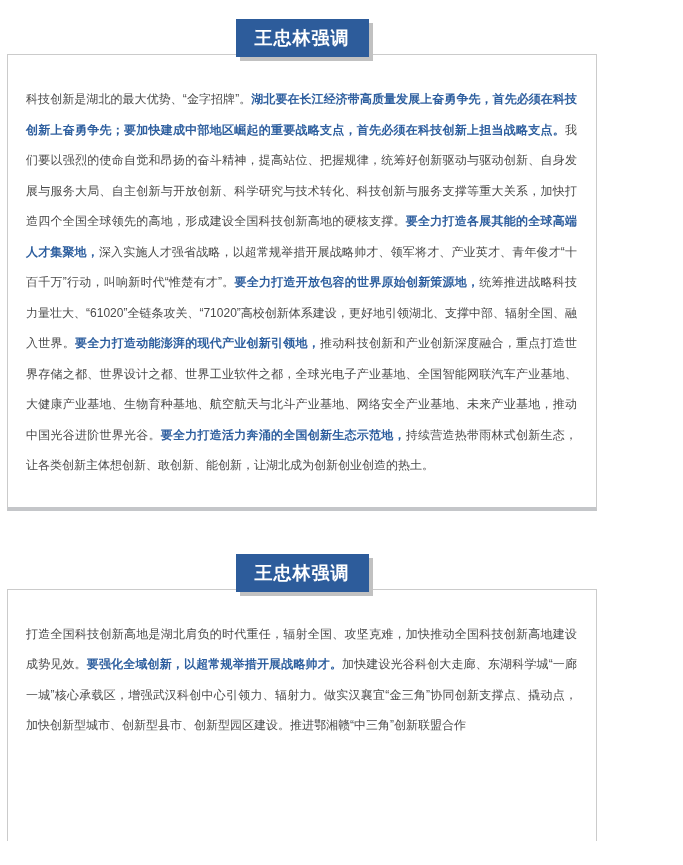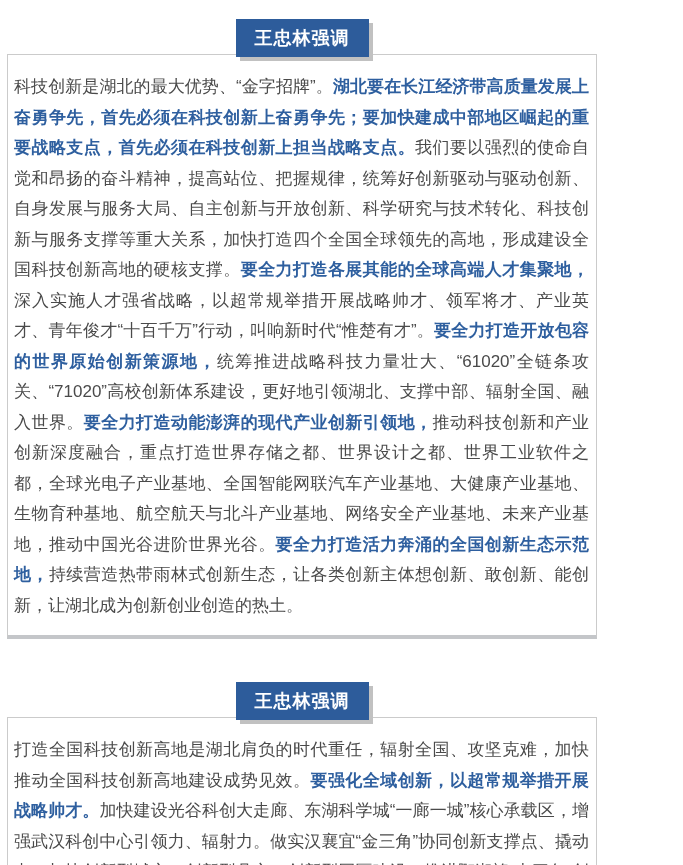--- a/index.html
+++ b/index.html
@@ -44,22 +44,22 @@
     border:1px solid var(--box-border);
     border-bottom:4px solid var(--box-border-bottom);
     background:#ffffff;
     padding:17px 7px 14px 6px;
   }
   .section-2 .content-box{
     border-bottom:none;
     min-height:220px;
   }
   .paragraph{
-    margin:0;
-    font-size:17px;
+    margin:12px;
+    font-size:12px;
     line-height:30.5px;
     color:var(--body-text);
     text-align:justify;
     word-break:break-all;
   }
   .seg-normal{
     color:var(--body-text);
     font-weight:normal;
   }
   .seg-bold{

